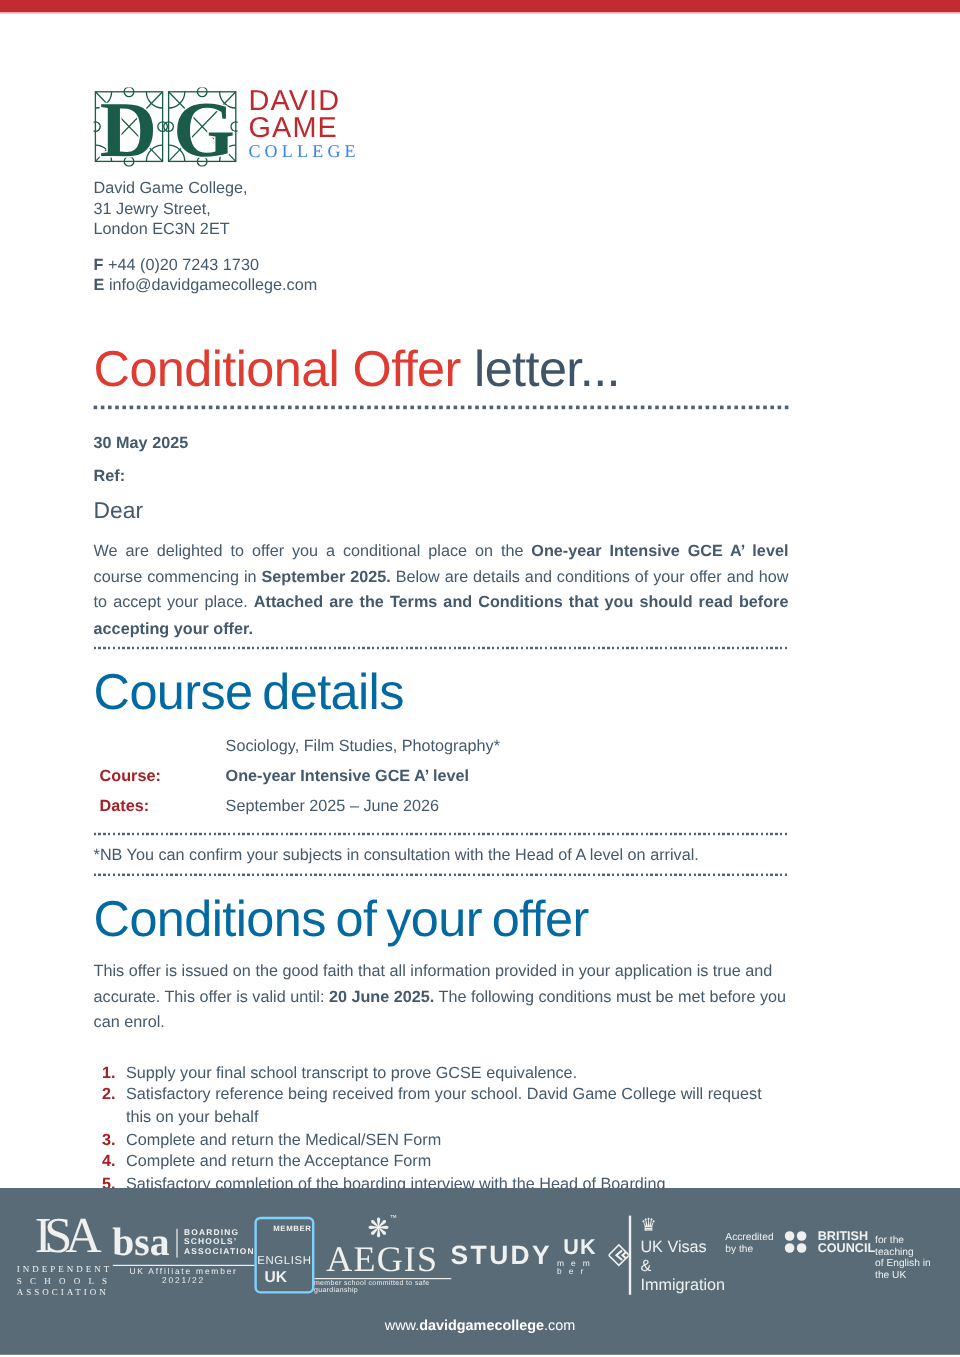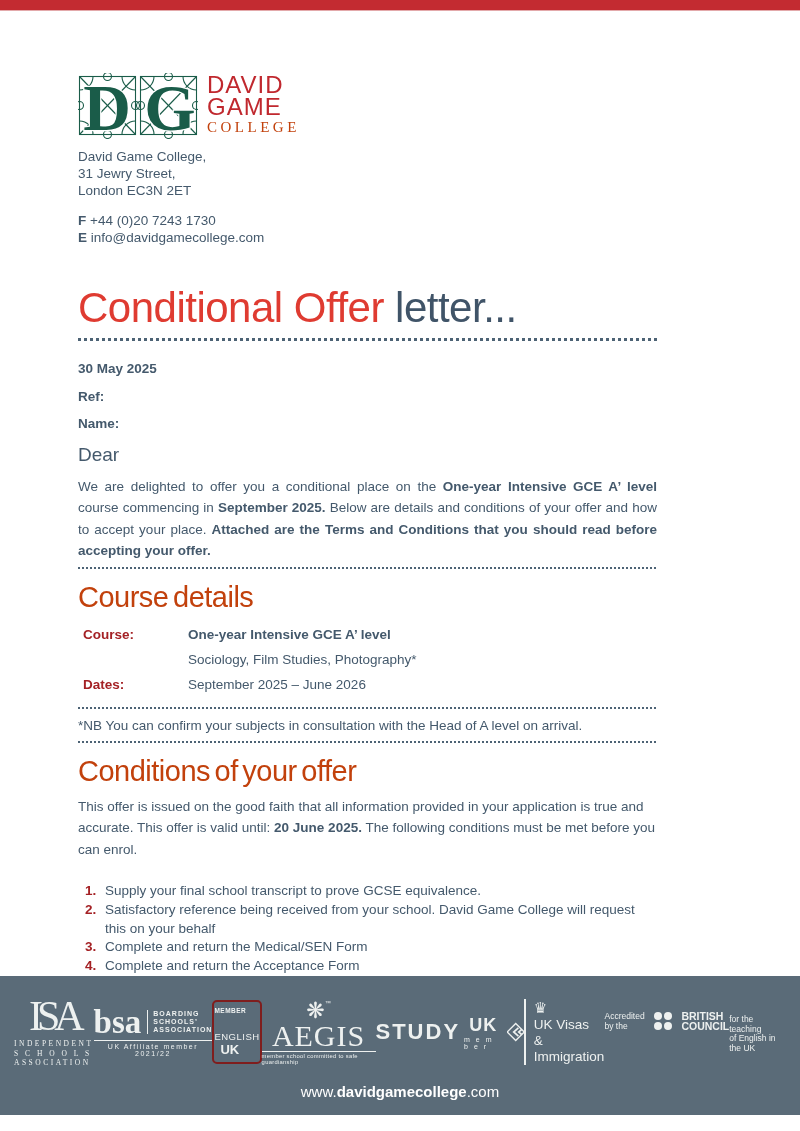--- a/index.html
+++ b/index.html
@@ -9,21 +9,21 @@
     font-family:"Liberation Sans","DejaVu Sans",sans-serif;
     color:#44596c; overflow:hidden;
   }
   .topbar { height:11px; background:#c32b31; border-bottom:1px solid #e3a9ab; }
   .page { padding:62px 143px 0 78px; }
 
   
   .logo-row { display:flex; align-items:flex-start; gap:9px; }
   .wordmark { display:flex; flex-direction:column; line-height:1; padding-top:1px; }
   .wm-red { color:#c0282e; font-size:24px; letter-spacing:1px; font-weight:400; line-height:22px; }
-  .wm-green { color:#c2410c; font-family:"Liberation Serif",serif; font-size:15px; letter-spacing:3.5px; line-height:19px; }
+  .wm-green { color:#3b82f6; font-family:"Liberation Serif",serif; font-size:15px; letter-spacing:3.5px; line-height:19px; }
   .address { margin-top:9px; font-size:13.5px; line-height:17px; color:#44596c; }
   .contact { margin-top:13px; font-size:13.5px; line-height:17px; }
   .contact b { font-weight:700; }
 
   
   .title { margin-top:40px; font-size:42px; font-weight:300; letter-spacing:-0.5px;
            padding-bottom:8px; border-bottom:3px dotted #4d6375; line-height:1.05; }
   .title .hl { color:#df3b31; }
   .title .rest { color:#405468; }
 
@@ -31,56 +31,56 @@
   .meta { margin-top:20px; font-size:13.5px; font-weight:700; }
   .meta div { margin-bottom:12.5px; }
   .salutation { font-size:19px; font-weight:400; margin-top:12px; margin-bottom:10px; }
 
   p.intro { font-size:13.5px; line-height:21.5px; text-align:justify; }
   p.intro b { font-weight:700; }
 
   .divider { height:2px; margin-top:5px;
     background-image:repeating-linear-gradient(to right,#4d6375 0 2px,transparent 2px 4px); }
 
-  h2.section { font-size:29px; font-weight:300; color:#c2410c; letter-spacing:-0.5px;
+  h2.section { font-size:42px; font-weight:300; color:#0369a1; letter-spacing:-0.5px;
                margin-top:12px; margin-bottom:8px; word-spacing:-3px; }
 
   .course-table { font-size:13.5px; }
   .course-row { display:flex; line-height:25px; }
   .course-label { width:110px; padding-left:5px; color:#a42125; font-weight:700; flex:none; }
   .course-val { color:#44596c; }
   .course-val.b { font-weight:700; }
 
   .nb { font-size:13.5px; padding:9px 0 8px; }
 
   p.cond-intro { font-size:13.5px; line-height:21.5px; margin-top:2px; }
   p.cond-intro b { font-weight:700; }
 
   ol.conditions { list-style:none; margin-top:22px; font-size:13.5px; }
   ol.conditions li { display:flex; line-height:18.7px; }
   ol.conditions .num { width:27px; padding-left:7px; color:#a42125; font-weight:700; flex:none; }
   ol.conditions .itxt i { font-style:italic; }
 
   
-  .footer { position:absolute; left:0; bottom:16px; width:800px; height:139px;
+  .footer { position:absolute; left:0; bottom:2px; width:800px; height:139px;
             background:#5a6b78; color:#eef1f0; }
   .logos { display:flex; align-items:center; justify-content:space-between;
            padding:14px 14px 0 14px; height:98px; }
   .flogo { display:flex; flex-direction:column; align-items:center; }
 
   .isa-mark { font-family:"Liberation Serif",serif; font-size:42px; line-height:40px; letter-spacing:-6px; font-weight:400; }
   .isa-lines { font-size:7.5px; letter-spacing:2.5px; line-height:9.5px; margin-top:3px; font-family:"Liberation Serif",serif; }
 
   .bsa-top { display:flex; align-items:center; gap:6px; }
   .bsa-name { font-family:"Liberation Serif",serif; font-weight:700; font-size:33px; line-height:30px; }
   .bsa-lines { font-size:7px; letter-spacing:1px; line-height:8px; border-left:1px solid #eef1f0; padding-left:5px; font-weight:700; }
   .bsa-sub { border-top:1px solid #eef1f0; margin-top:3px; padding-top:2px; font-size:7px; letter-spacing:1.5px; width:100%; text-align:center; }
 
-  .euk-box { border:2px solid #7f1d1d; border-radius:5px; width:56px; height:64px;
-             display:flex; flex-direction:column; align-items:flex-start; padding-top:5px; }
+  .euk-box { border:2px solid #7dd3fc; border-radius:5px; width:56px; height:64px;
+             display:flex; flex-direction:column; align-items:flex-end; padding-top:5px; }
   .euk-member { font-size:6.5px; font-weight:700; letter-spacing:0.5px; }
   .euk-l1 { font-size:9.5px; margin-top:17px; letter-spacing:0.5px; }
   .euk-l2 { font-size:13px; font-weight:700; align-self:flex-start; padding-left:6px; }
 
   .aegis-pin { font-size:22px; line-height:22px; }
   .aegis-tm { font-size:6px; vertical-align:top; }
   .aegis-name { font-family:"Liberation Serif",serif; font-size:30px; line-height:28px; letter-spacing:1px; font-weight:400; }
   .aegis-tag { font-size:5.8px; letter-spacing:0.3px; border-top:1px solid #eef1f0; padding-top:1px; margin-top:1px; }
 
   .studyuk { display:flex; align-items:center; gap:4px; }
@@ -96,21 +96,21 @@
   .ukvi-text { font-size:13.5px; line-height:16px; }
 
   .bc { display:flex; flex-direction:row; align-items:flex-start; }
   .bc-acc { font-size:8.5px; margin-bottom:4px; }
   .bc-mid { display:flex; align-items:center; gap:8px; }
   .bc-dots { display:grid; grid-template-columns:9px 9px; grid-auto-rows:9px; gap:1px; }
   .bc-dot { width:8px; height:8px; border-radius:50%; background:#eef1f0; }
   .bc-name { font-size:10.5px; font-weight:700; line-height:10px; }
   .bc-sub { font-size:8.5px; line-height:9.5px; margin-top:4px; }
 
-  .website { text-align:center; font-size:15px; margin-top:9px; color:#ffffff; }
+  .website { text-align:center; font-size:12px; margin-top:9px; color:#ffffff; }
   .website b { font-weight:700; }
 </style>
 </head>
 <body>
 
 <div class="topbar"></div>
 
 <div class="page">
 
   <div class="logo-row">
@@ -160,37 +160,36 @@
     <div><b>E</b> <span>info@davidgamecollege.com</span></div>
   </div>
 
   <div class="title">
     <span class="hl">Conditional Offer</span><span class="rest"> letter...</span>
   </div>
 
   <div class="meta">
     <div>30 May 2025</div>
     <div>Ref:</div>
-    <div>Name:</div>
   </div>
   <div class="salutation">Dear</div>
 
   <p class="intro"><span>We are delighted to offer you a conditional place on the </span><b>One-year Intensive GCE A’ level</b><span> course commencing in </span><b>September 2025.</b><span> Below are details and conditions of your offer and how to accept your place. </span><b>Attached are the Terms and Conditions that you should read before accepting your offer.</b></p>
 
   <div class="divider"></div>
 
   <h2 class="section">Course details</h2>
   <div class="course-table">
     <div class="course-row">
+      <span class="course-label"></span>
+      <span class="course-val">Sociology, Film Studies, Photography*</span>
+    </div>
+    <div class="course-row">
       <span class="course-label">Course:</span>
       <span class="course-val b">One-year Intensive GCE A’ level</span>
-    </div>
-    <div class="course-row">
-      <span class="course-label"></span>
-      <span class="course-val">Sociology, Film Studies, Photography*</span>
     </div>
     <div class="course-row">
       <span class="course-label">Dates:</span>
       <span class="course-val">September 2025 – June 2026</span>
     </div>
   </div>
 
   <div class="divider" style="margin-top:10px"></div>
   <div class="nb">*NB You can confirm your subjects in consultation with the Head of A level on arrival.</div>
   <div class="divider" style="margin-top:0"></div>

